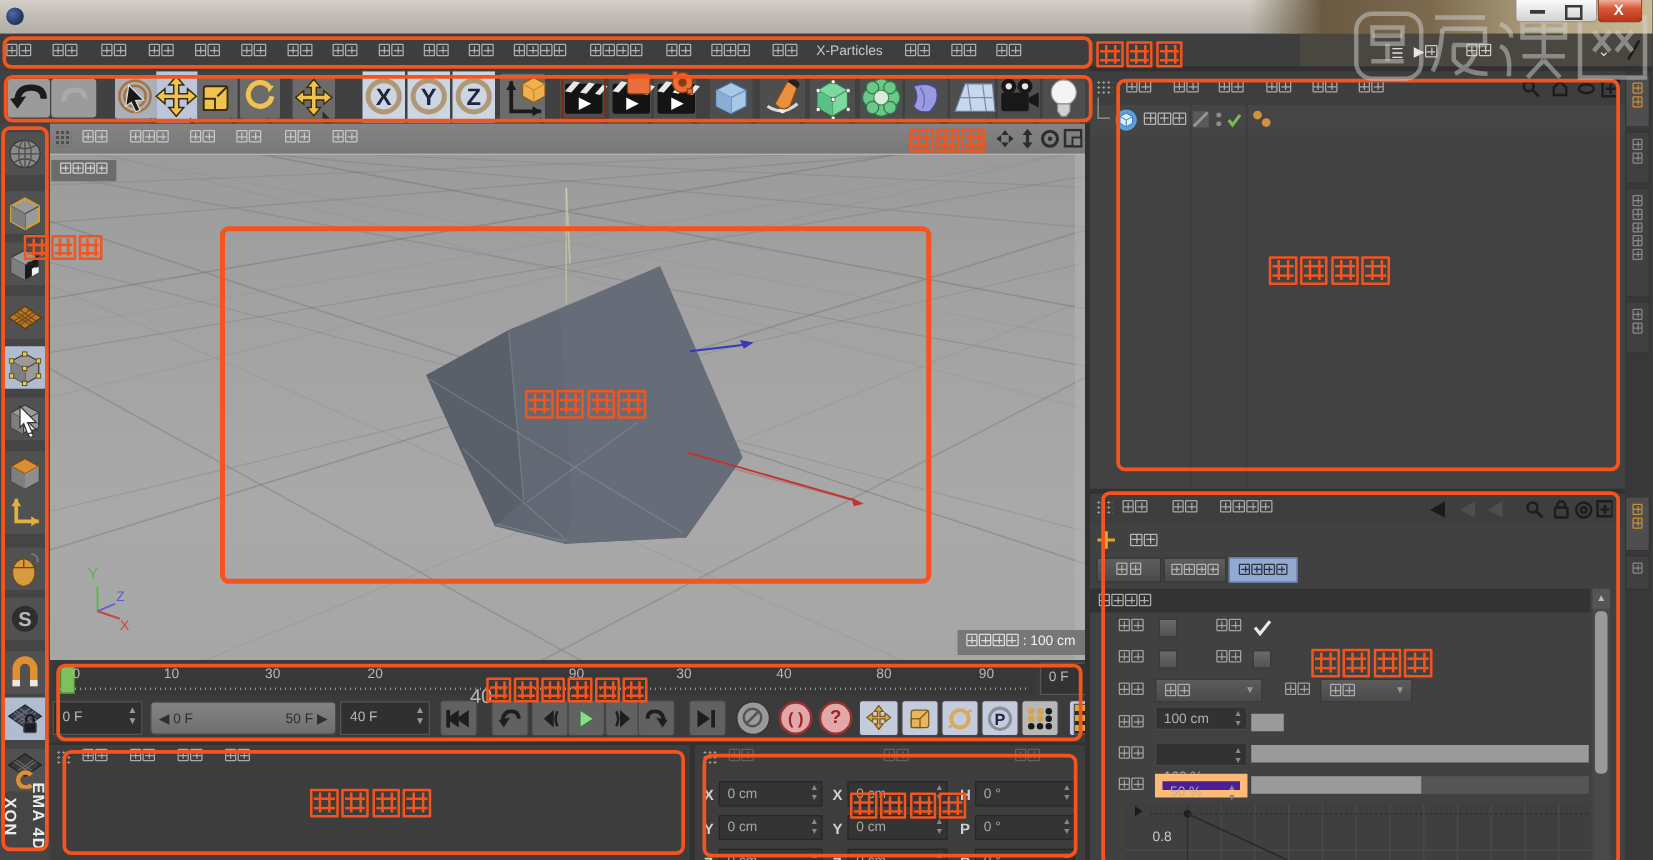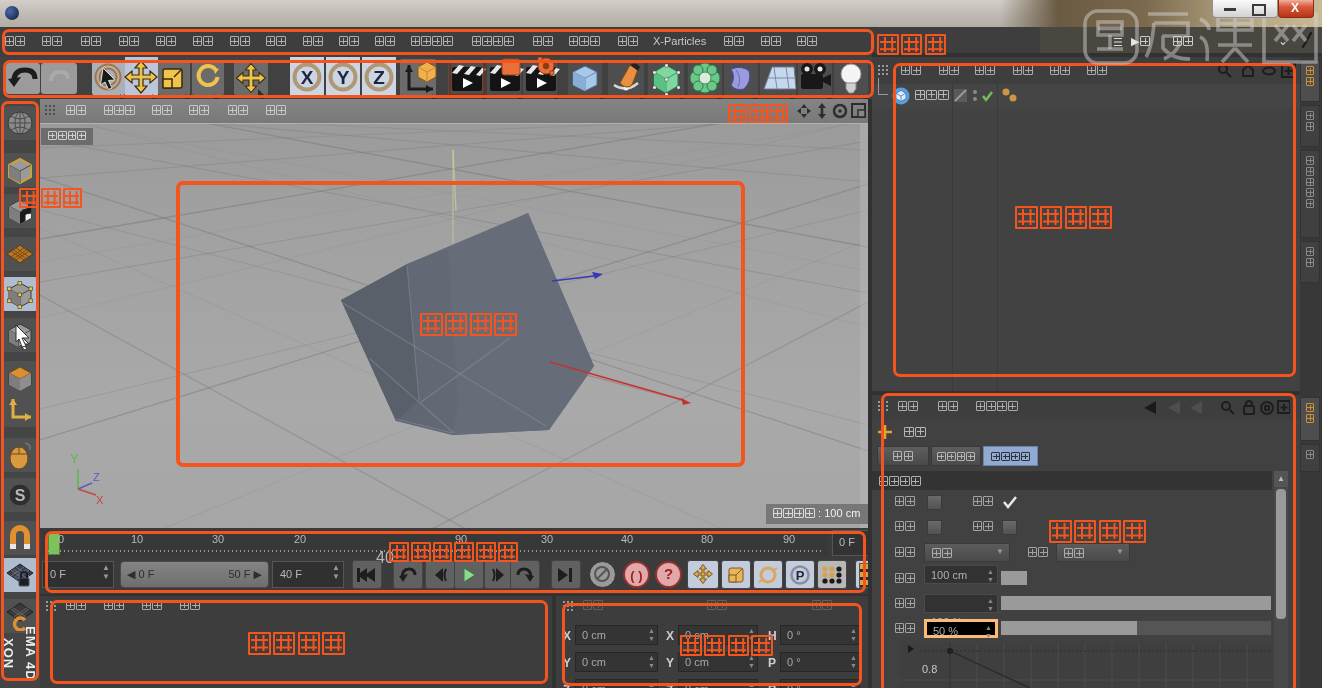--- a/index.html
+++ b/index.html
@@ -633,21 +633,21 @@
       <span class="abs" style="right:3px;top:2px;color:#888;font-size:7px;line-height:1.15;">▲<br>▼</span>
     </div>
     <span class="abs" style="left:129px;top:176px;width:26px;height:14px;background:#9a9a9a;"></span>
     <span class="abs" style="left:22px;top:202px;color:#b8b8b8;font-size:11px;"><span class="cj"></span><span class="cj"></span></span>
     <div class="abs" style="left:52px;top:199px;width:74px;height:19px;background:#323232;border:1px solid #4a4a4a;box-sizing:border-box;color:#b0b0b0;font-size:11px;">
       <span class="abs" style="left:6px;top:21px;">100 %</span>
       <span class="abs" style="right:3px;top:2px;color:#888;font-size:7px;line-height:1.15;">▲<br>▼</span>
     </div>
     <span class="abs" style="left:129px;top:201px;width:270px;height:14px;background:#9a9a9a;"></span>
     <span class="abs" style="left:22px;top:227px;color:#b8b8b8;font-size:11px;"><span class="cj"></span><span class="cj"></span></span>
-    <div class="abs" style="left:52px;top:224px;width:74px;height:19px;background:#000000;border:3px solid #fdba74;box-sizing:border-box;color:#b0b0b0;font-size:11px;text-align:right;">
+    <div class="abs" style="left:52px;top:224px;width:74px;height:19px;background:#4c1d95;border:6px solid #fdba74;box-sizing:border-box;color:#b0b0b0;font-size:11px;text-align:right;">
       <span class="abs" style="left:6px;top:3px;">50 %</span>
       <span class="abs" style="right:3px;top:2px;color:#888;font-size:7px;line-height:1.15;">▲<br>▼</span>
     </div>
     <span class="abs" style="left:129px;top:226px;width:270px;height:14px;background:#555;"></span>
     <span class="abs" style="left:129px;top:226px;width:136px;height:14px;background:#9a9a9a;"></span>
     <div class="abs" style="left:28px;top:248px;width:372px;height:45px;background:#3f3f3f;"><svg width="372" height="45">
         <line x1="50" y1="0" x2="50" y2="45" stroke="#4c4c4c"></line>
         <line x1="77" y1="0" x2="77" y2="45" stroke="#4c4c4c"></line>
         <line x1="104" y1="0" x2="104" y2="45" stroke="#4c4c4c"></line>
         <line x1="131" y1="0" x2="131" y2="45" stroke="#4c4c4c"></line>

